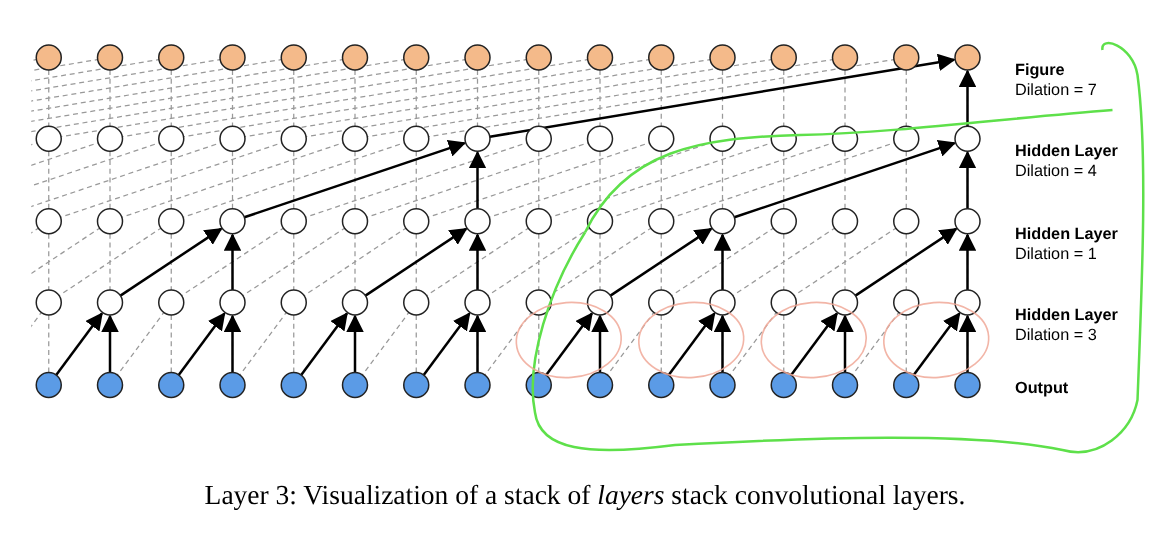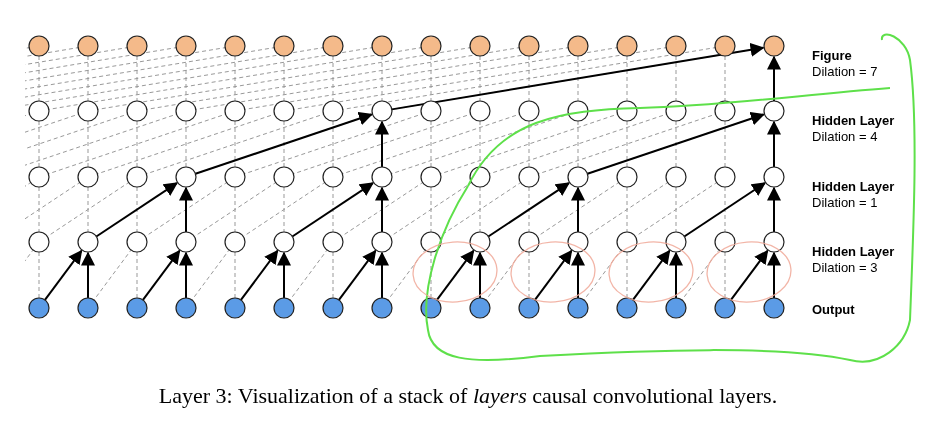--- a/index.html
+++ b/index.html
@@ -276,13 +276,13 @@
 </svg>
 
 <div class="lbl" style="top:48px"><b>Figure</b><span>Dilation = 7</span></div>
 <div class="lbl" style="top:113px"><b>Hidden Layer</b><span>Dilation = 4</span></div>
 <div class="lbl" style="top:179px"><b>Hidden Layer</b><span>Dilation = 1</span></div>
 <div class="lbl" style="top:244px"><b>Hidden Layer</b><span>Dilation = 3</span></div>
 <div class="lbl" style="top:302px">
     <b>Output</b>
   </div>
 
-<div id="caption"><span>Layer 3: Visualization of a stack of </span><i>layers</i><span> causal convolutional layers.</span></div>
+<div id="caption"><span>Layer 3: Visualization of a stack of </span><i>layers</i><span> stack convolutional layers.</span></div>
 
 </body></html>

